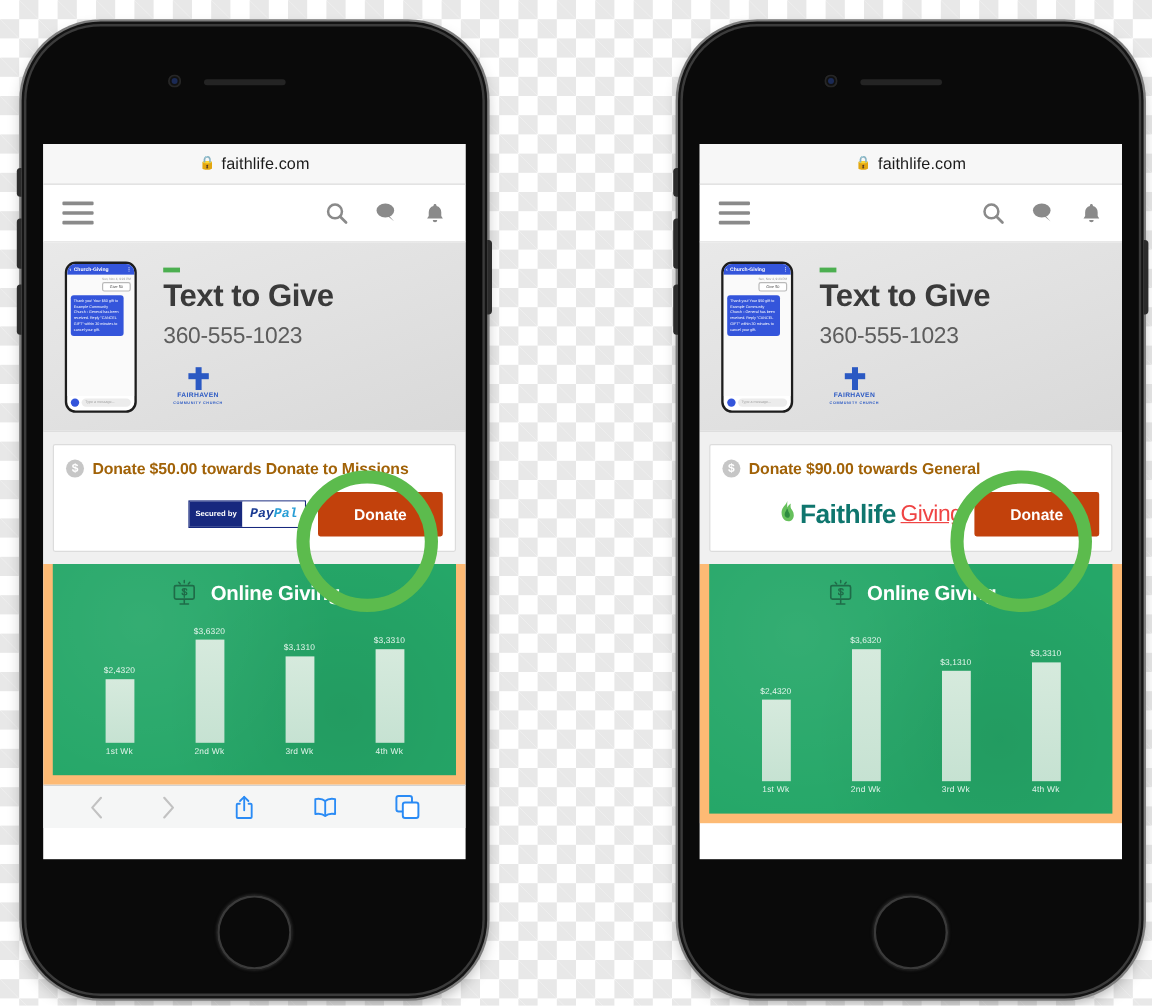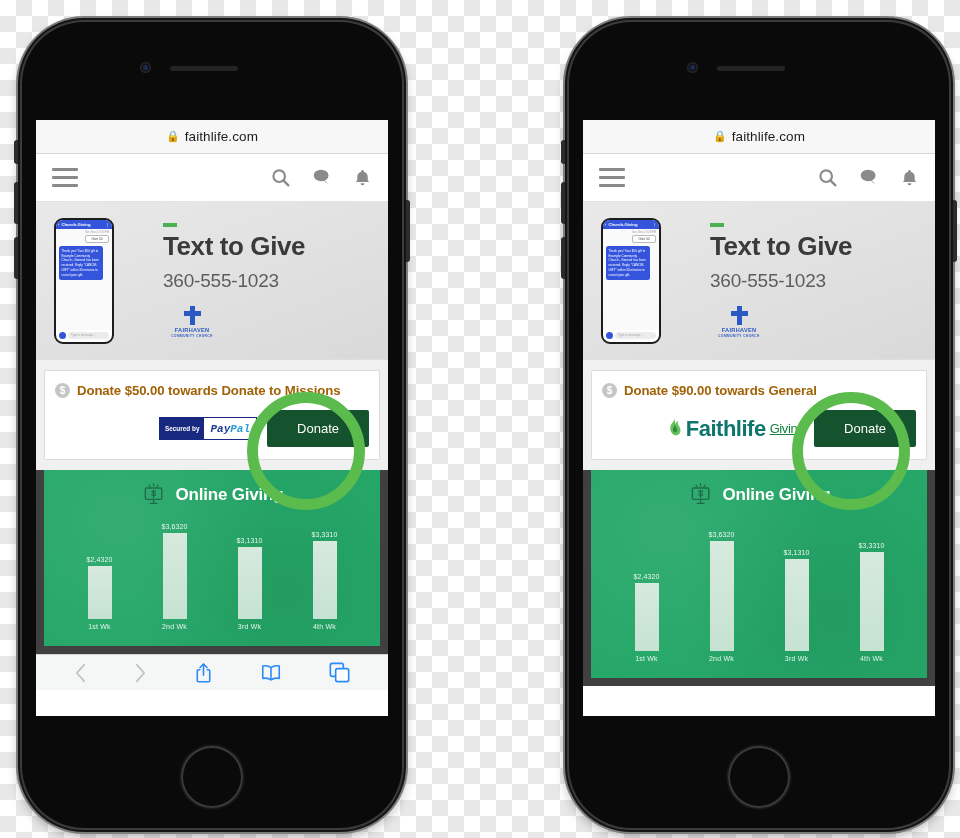--- a/index.html
+++ b/index.html
@@ -178,21 +178,21 @@
     display: flex; align-items: center; gap: 2px;
     padding: 2px 3px 3px;
   }
   .hp-foot .circ { width: 7px; height: 7px; border-radius: 50%; background: #3455db; flex: 0 0 auto; }
   .hp-foot .fld {
     flex: 1; height: 7px; border-radius: 4px;
     background: #ececec; color: #a5a5a5;
     font-size: 3px; display: flex; align-items: center; padding-left: 3px;
   }
 
-  .hero-copy { flex: 1; padding-left: 22px; margin-left: 27px; }
+  .hero-copy { flex: 1; padding-left: 22px; }
   .hero-dash { width: 14px; height: 4px; background: #4caf50; margin-bottom: 5px; }
   .hero-title {
     font-size: 26px; font-weight: bold; color: #3a3a3a;
     letter-spacing: -0.4px; line-height: 1.1;
   }
   .hero-phonenum { font-size: 19px; color: #5d5d5d; margin-top: 9px; letter-spacing: -.2px; }
   .hero-logo { margin-top: 14px; display: flex; flex-direction: column; align-items: center; width: 58px; }
   .cross { position: relative; width: 17px; height: 19px; }
   .cross::before, .cross::after { content: ""; position: absolute; background: #2b59c3; }
   .cross::before { left: 6px; top: 0; width: 5px; height: 19px; }
@@ -232,35 +232,35 @@
   .pp-right {
     background: #fff; display: flex; align-items: center;
     padding: 0 6px; font-size: 11px; font-weight: bold; font-style: italic; font-family: Liberation Mono, monospace;
   }
   .pp-pay { color: #1b3c94; }
   .pp-pal { color: #2a9fd6; }
 
   
   .fl-logo { display: flex; align-items: center; gap: 4px; flex: 0 0 auto; }
   .fl-name { font-size: 22px; font-weight: bold; color: #0f766e; letter-spacing: -.5px; }
-  .fl-giving { font-size: 13px; color: #15803d; letter-spacing: -.4px; text-decoration: underline; }
+  .fl-giving { font-size: 19px; color: #ef4444; letter-spacing: -.4px; text-decoration: underline; }
 
   .donate-btn {
-    background: #14532d;
+    background: #c2410c;
     color: #ffffff;
-    font-size: 13px; font-weight: normal;
+    font-size: 13px; font-weight: bold;
     padding: 11px 30px;
     border: none; border-radius: 2px;
     cursor: pointer;
     flex: 0 0 auto;
     font-family: inherit;
   }
 
   
-  .chart-wrap { background: #404040; padding: 0 8px 8px; }
+  .chart-wrap { background: #fdba74; padding: 0 8px 8px; }
   .chart {
     background:
       radial-gradient(circle at 22% 28%, rgba(255,255,255,.07), transparent 55%),
       radial-gradient(circle at 72% 70%, rgba(0,0,0,.07), transparent 55%),
       #25a768;
     padding: 12px 8px 0;
     position: relative;
     overflow: hidden;
   }
   .phone.left  .chart { height: 176px; }

